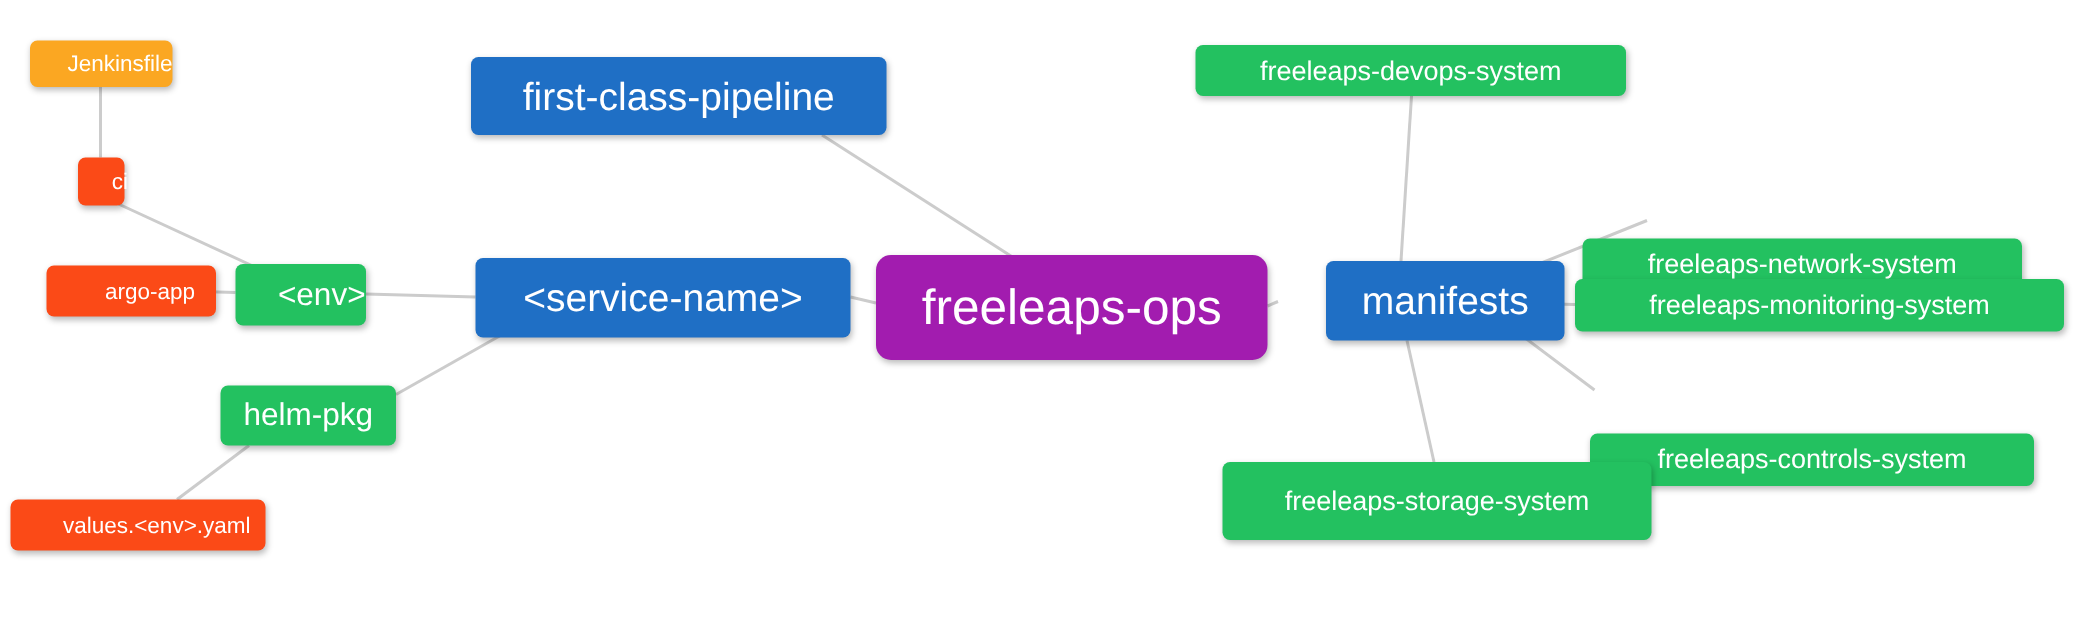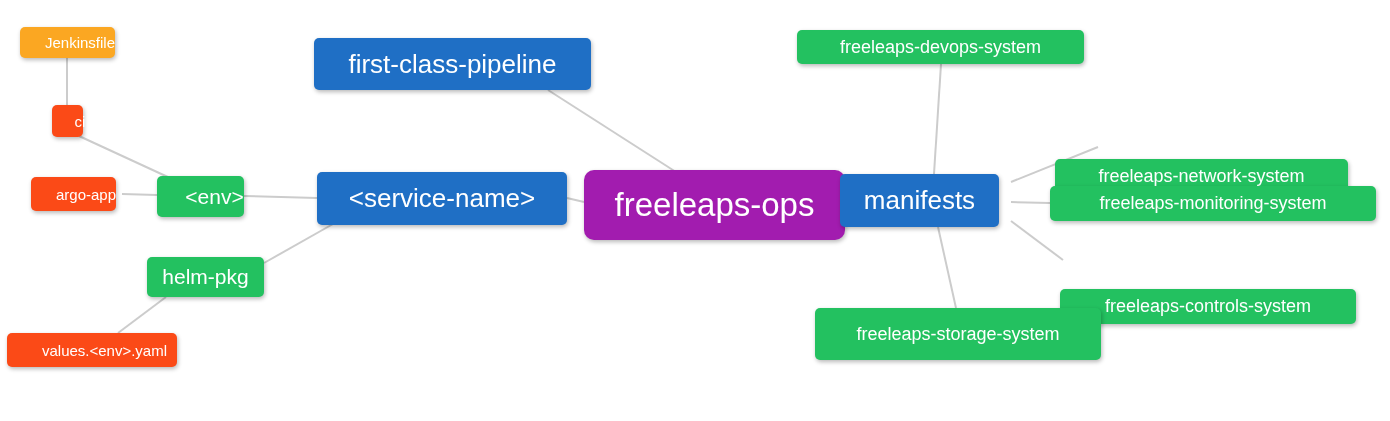--- a/index.html
+++ b/index.html
@@ -51,33 +51,33 @@
   <div id="node-layer">
       <div class="node t0" style="left: 584px; top: 170px; width: 261px; height: 70px; background: #a21caf; border-radius: 10px;">
         <span>freeleaps-ops</span>
       </div>
       <div class="node t1" style="left: 314px; top: 38px; width: 277px; height: 52px; background: rgb(31, 111, 197);">
         <span>first-class-pipeline</span>
       </div>
       <div class="node t1" style="left: 317px; top: 172px; width: 250px; height: 53px; background: rgb(31, 111, 197);">
         <span>&lt;service-name&gt;</span>
       </div>
-      <div class="node t1" style="left: 840px; top: 174px; width: 159px; height: 53px; background: rgb(31, 111, 197);">
+      <div class="node t1" style="left: 884px; top: 174px; width: 159px; height: 53px; background: rgb(31, 111, 197);">
         <span>manifests</span>
       </div>
       <div class="node t2" style="left: 157px; top: 176px; width: 87px; height: 41px; background: rgb(35, 193, 96); padding-left: 28px;">
         <span>&lt;env&gt;</span>
       </div>
       <div class="node t2" style="left: 147px; top: 257px; width: 117px; height: 40px; background: rgb(35, 193, 96);">
         <span>helm-pkg</span>
       </div>
       <div class="node t4" style="left: 52px; top: 105px; width: 31px; height: 32px; background: rgb(251, 74, 23);">
         <span>ci</span>
       </div>
-      <div class="node t4" style="left: 31px; top: 177px; width: 85px; height: 34px; background: rgb(251, 74, 23);">
+      <div class="node t4" style="left: 31px; top: 177px; width: 113px; height: 34px; background: rgb(251, 74, 23);">
         <span>argo-app</span>
       </div>
       <div class="node t4" style="left: 7px; top: 333px; width: 170px; height: 34px; background: rgb(251, 74, 23);">
         <span>values.&lt;env&gt;.yaml</span>
       </div>
       <div class="node t4" style="left: 20px; top: 27px; width: 95px; height: 31px; background: rgb(251, 167, 34);">
         <span>Jenkinsfile</span>
       </div>
       <div class="node t3" style="left: 797px; top: 30px; width: 287px; height: 34px; background: rgb(35, 193, 96);">
         <span>freeleaps-devops-system</span>

